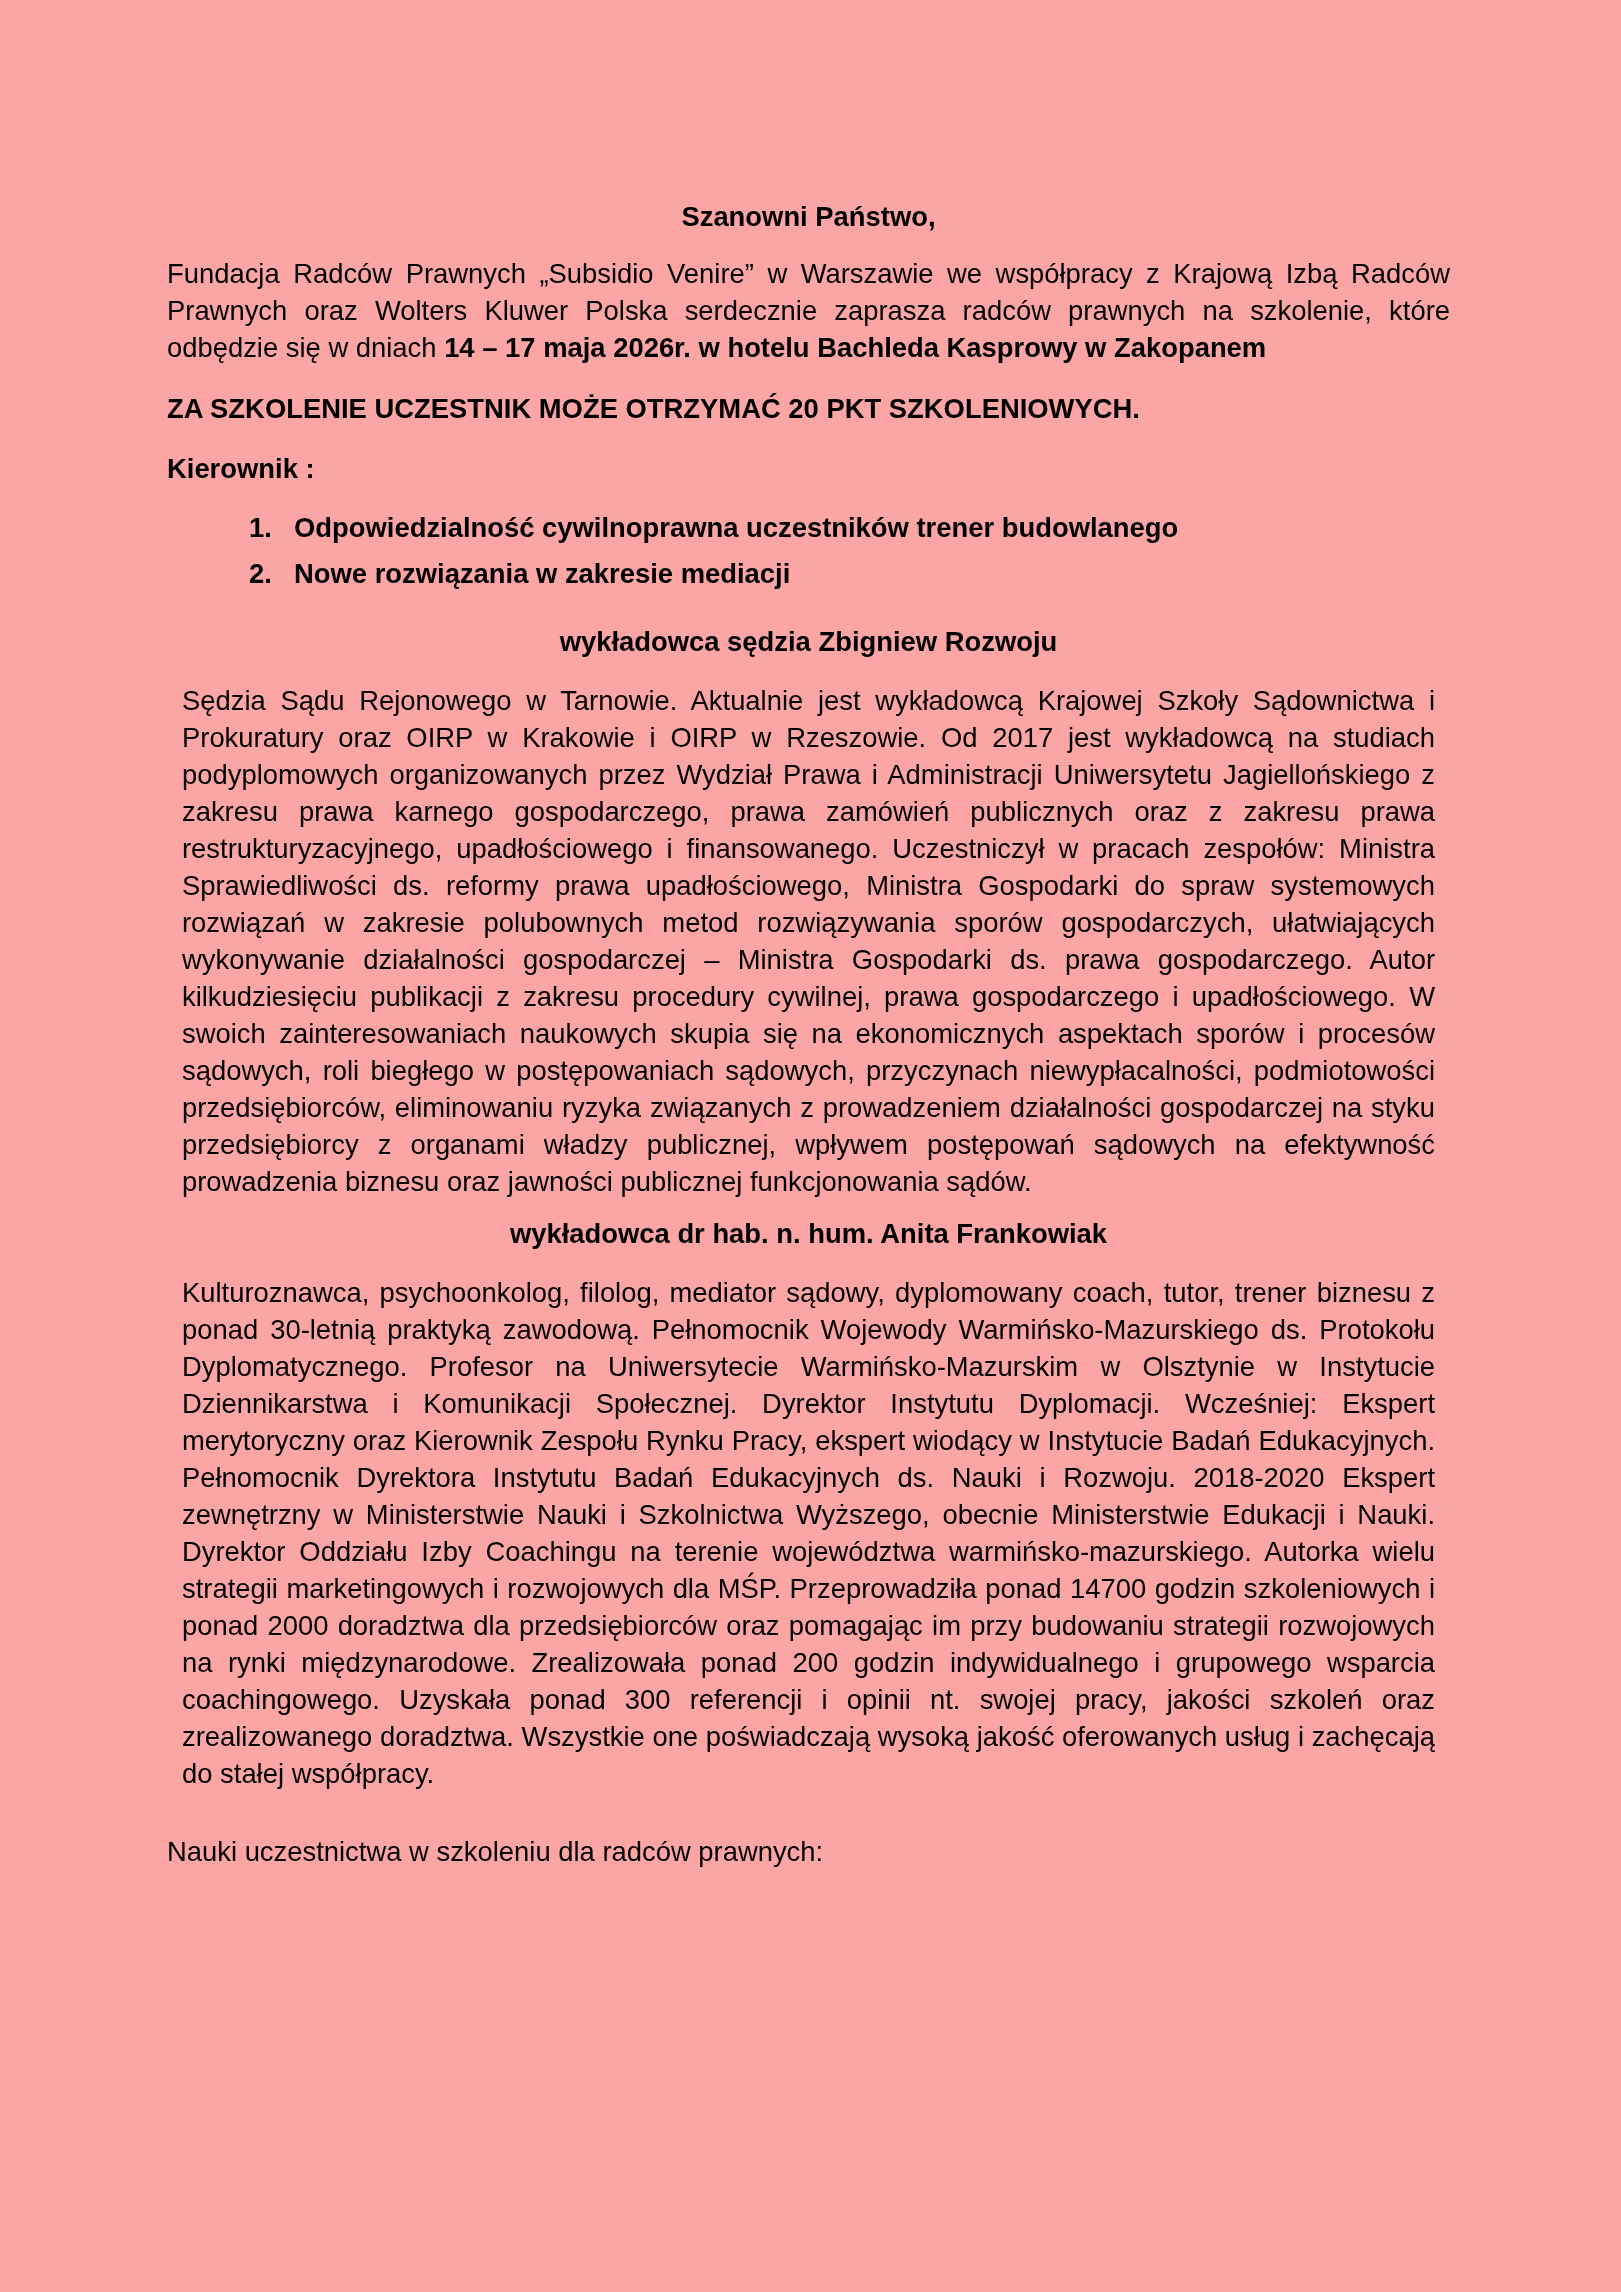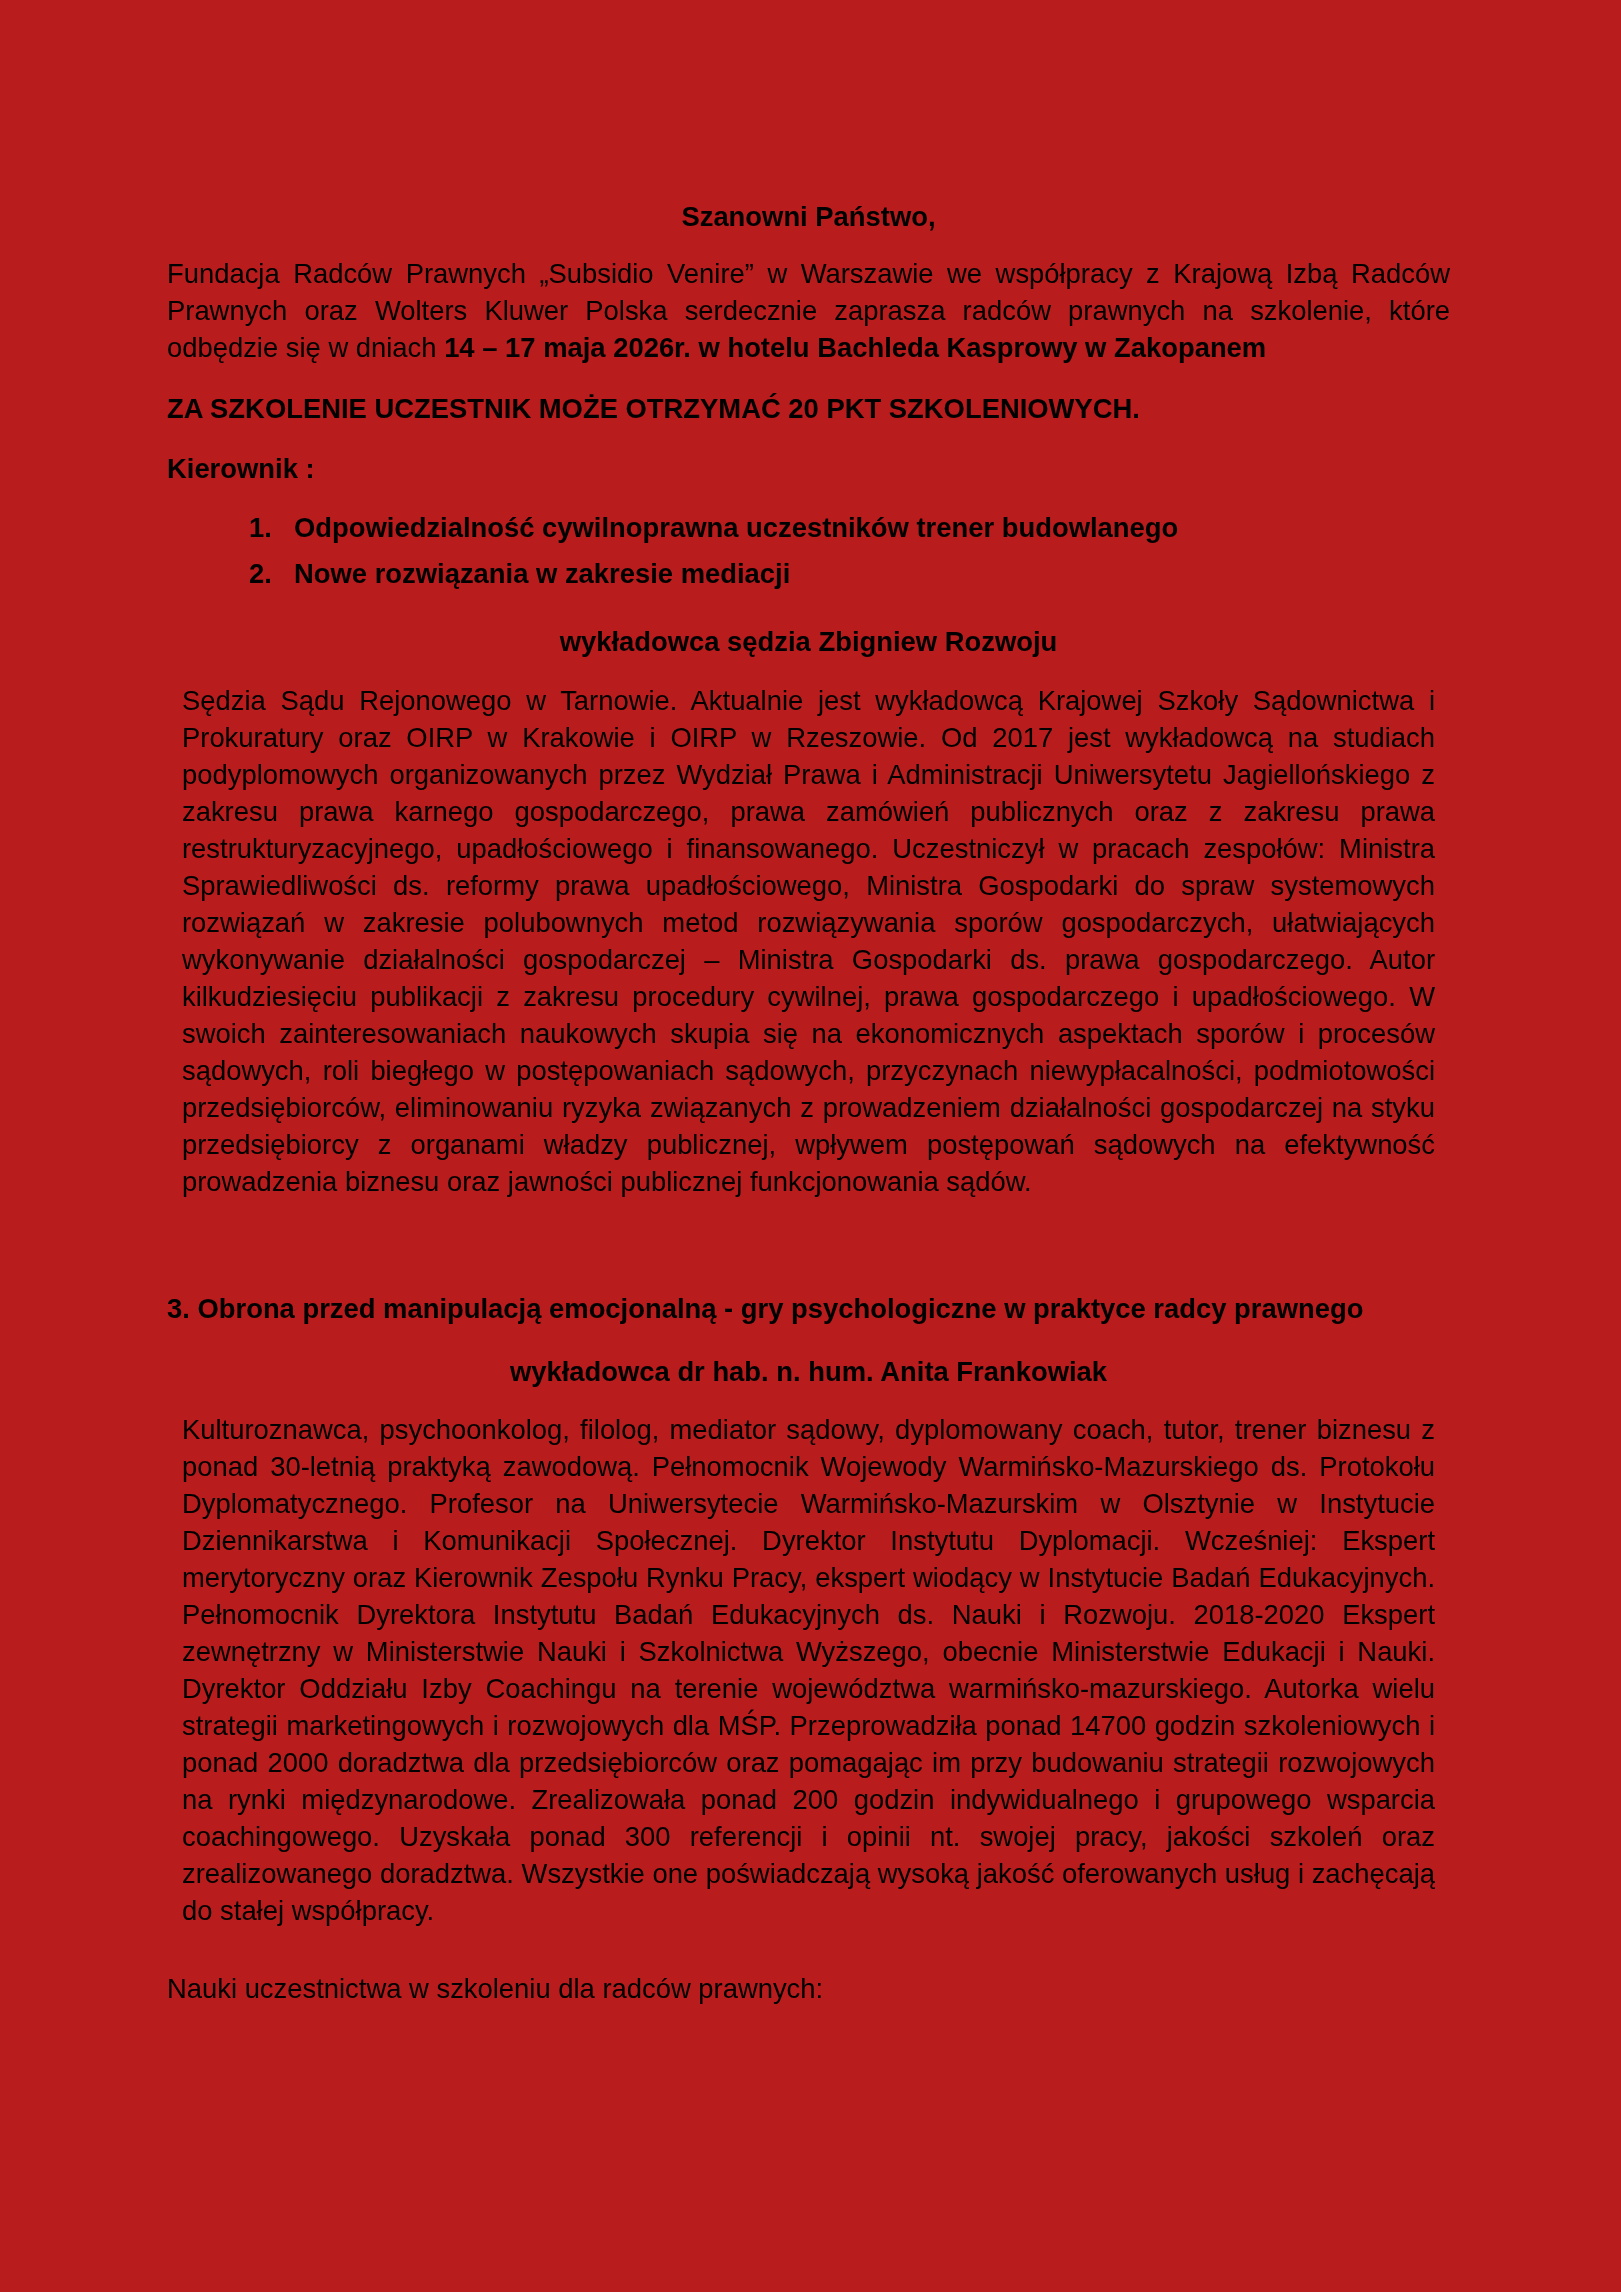--- a/index.html
+++ b/index.html
@@ -5,21 +5,21 @@
   html, body {
     margin: 0;
     padding: 0;
     background: #ffffff;
   }
   .page {
     position: relative;
     width: 1621px;
     height: 2293px;
     margin: 0 auto;
-    background: #b91c1c;
+    background: #fca5a5;
     box-sizing: border-box;
     padding: 198px 171px 0 167px;
     font-family: "Liberation Sans", sans-serif;
     font-size: 27.4px;
     line-height: 37px;
     color: #000000;
     overflow: hidden;
   }
   p { margin: 0; }
   .salutation {
@@ -90,21 +90,20 @@
     <div class="topic-item">
       <span class="topic-num">2.</span>
       <span class="topic-label">Nowe rozwiązania w zakresie mediacji</span>
     </div>
   </div>
 
   <p class="lecturer-heading">wykładowca sędzia Zbigniew Rozwoju</p>
 
   <p class="bio">Sędzia Sądu Rejonowego w Tarnowie. Aktualnie jest wykładowcą Krajowej Szkoły Sądownictwa i Prokuratury oraz OIRP w Krakowie i OIRP w Rzeszowie.  Od 2017 jest wykładowcą na studiach podyplomowych organizowanych przez Wydział Prawa i Administracji Uniwersytetu Jagiellońskiego z zakresu prawa karnego gospodarczego, prawa zamówień publicznych oraz z zakresu prawa restrukturyzacyjnego, upadłościowego i finansowanego. Uczestniczył w pracach zespołów:  Ministra Sprawiedliwości ds. reformy prawa upadłościowego,  Ministra Gospodarki do spraw systemowych rozwiązań w zakresie polubownych metod rozwiązywania sporów gospodarczych, ułatwiających wykonywanie działalności gospodarczej – Ministra Gospodarki ds. prawa gospodarczego.  Autor kilkudziesięciu publikacji z zakresu procedury cywilnej, prawa gospodarczego i upadłościowego. W swoich zainteresowaniach naukowych skupia się na ekonomicznych aspektach sporów i procesów sądowych, roli biegłego w postępowaniach sądowych, przyczynach niewypłacalności, podmiotowości przedsiębiorców, eliminowaniu ryzyka związanych z prowadzeniem działalności gospodarczej na styku przedsiębiorcy z organami władzy publicznej, wpływem postępowań sądowych na efektywność prowadzenia biznesu oraz jawności publicznej funkcjonowania sądów.</p>
 
-  <p class="topic3-heading">3. Obrona przed manipulacją emocjonalną - gry psychologiczne w praktyce radcy prawnego</p>
 
   <p class="lecturer-heading">wykładowca dr hab. n. hum. Anita Frankowiak</p>
 
   <p class="bio">Kulturoznawca, psychoonkolog, filolog, mediator sądowy, dyplomowany coach, tutor, trener biznesu z ponad 30-letnią praktyką zawodową. Pełnomocnik Wojewody Warmińsko-Mazurskiego ds. Protokołu Dyplomatycznego. Profesor na Uniwersytecie Warmińsko-Mazurskim w Olsztynie w Instytucie Dziennikarstwa i Komunikacji Społecznej. Dyrektor Instytutu Dyplomacji. Wcześniej: Ekspert merytoryczny oraz Kierownik Zespołu Rynku Pracy, ekspert wiodący w Instytucie Badań Edukacyjnych. Pełnomocnik Dyrektora Instytutu Badań Edukacyjnych ds. Nauki i Rozwoju. 2018-2020 Ekspert zewnętrzny w Ministerstwie Nauki i Szkolnictwa Wyższego, obecnie Ministerstwie Edukacji i Nauki. Dyrektor Oddziału Izby Coachingu na terenie województwa warmińsko-mazurskiego. Autorka wielu strategii marketingowych i rozwojowych dla MŚP. Przeprowadziła ponad 14700 godzin szkoleniowych i ponad 2000 doradztwa dla przedsiębiorców oraz pomagając im przy budowaniu strategii rozwojowych na rynki międzynarodowe. Zrealizowała ponad 200 godzin indywidualnego i grupowego wsparcia coachingowego. Uzyskała ponad 300 referencji i opinii nt. swojej pracy, jakości szkoleń oraz zrealizowanego doradztwa. Wszystkie one poświadczają wysoką jakość oferowanych usług i zachęcają do stałej współpracy.</p>
 
   <p class="cost-line">Nauki uczestnictwa w szkoleniu dla radców prawnych:</p>
 
 </div>
 
 

